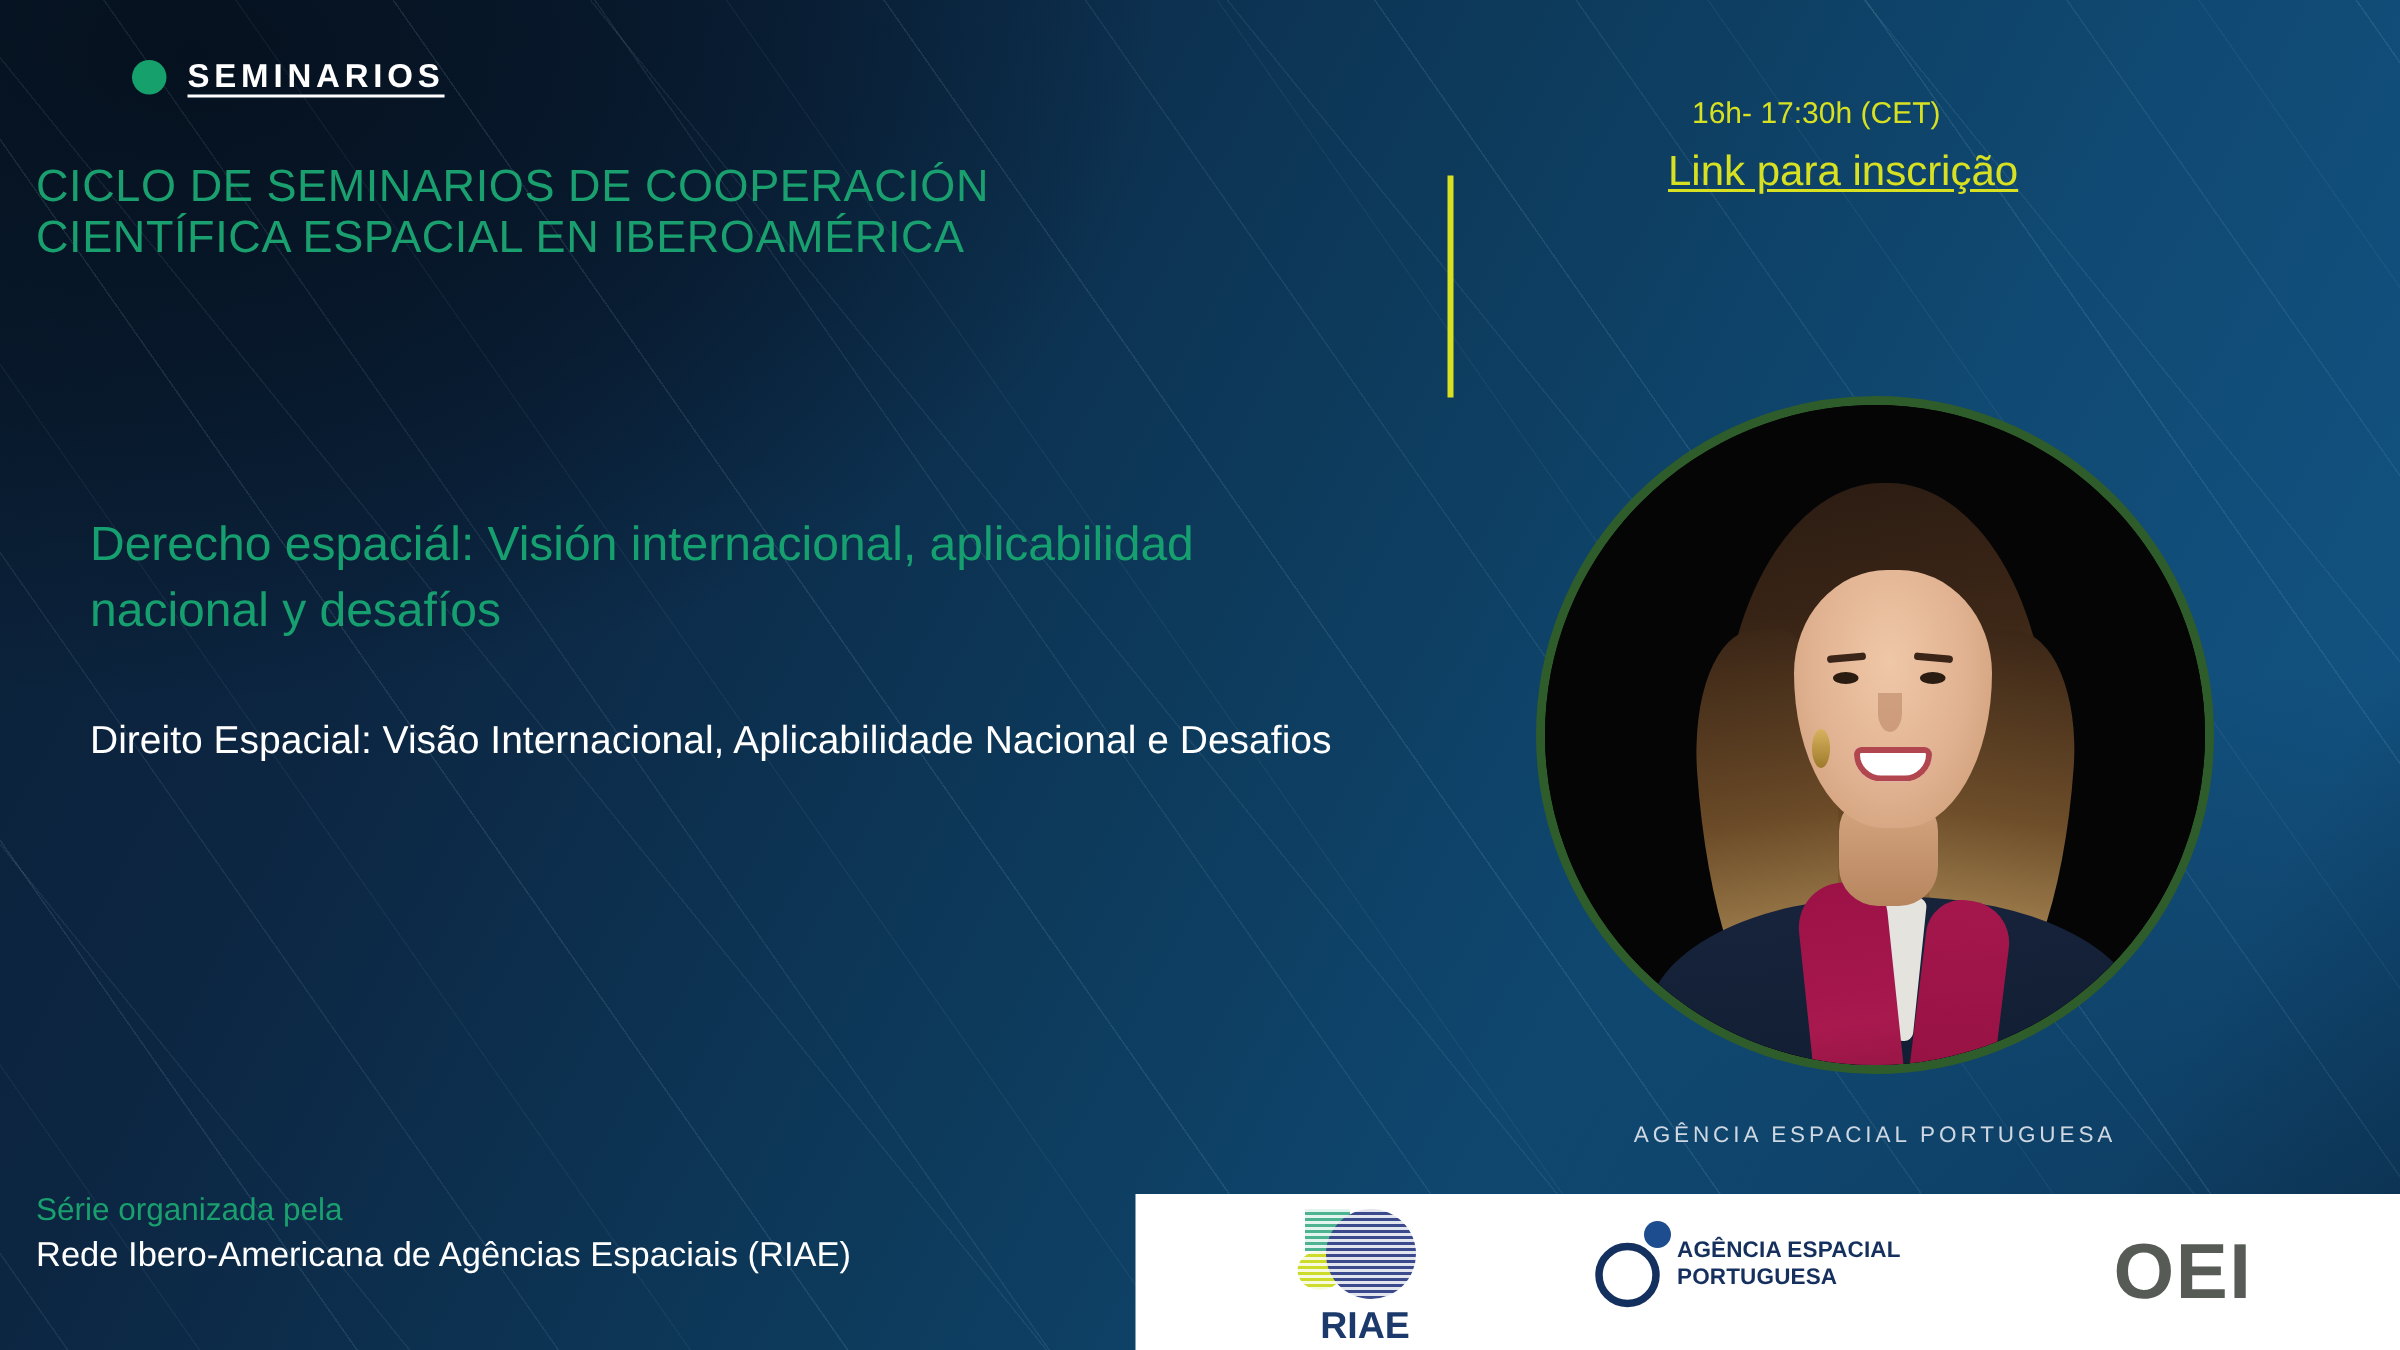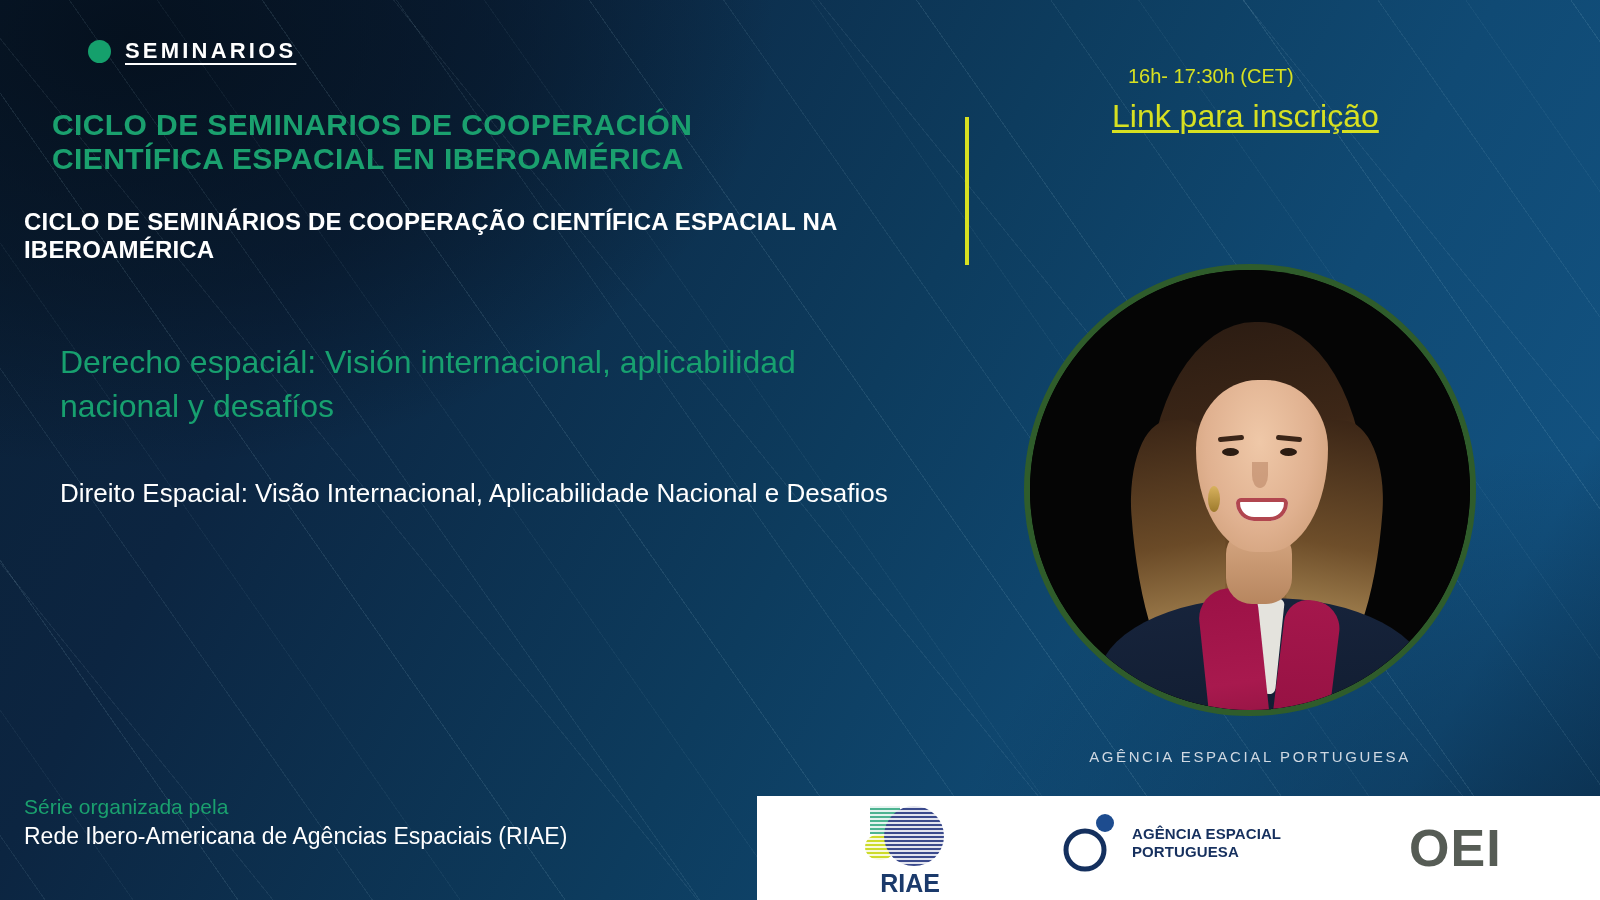--- a/index.html
+++ b/index.html
@@ -75,23 +75,22 @@
     text-underline-offset:5px;
     text-decoration-thickness:2px;
     white-space:nowrap;
   }
 
   
   #series-es {
     position:absolute; left:24px; top:108px;
     width:800px;
     color:#1aa06e;
-    font-size:30px; font-weight:bold; line-height:1.12;
+    font-size:30px; font-weight:normal; line-height:1.12;
     letter-spacing:.4px;
-    margin-left:28px;
   }
   #series-pt {
     position:absolute; left:24px; top:208px;
     width:820px;
     color:#ffffff;
     font-size:24px; font-weight:bold; line-height:1.18;
     letter-spacing:.2px;
   }
 
   
@@ -132,21 +131,21 @@
   #event-date {
     color:#ffffff; font-size:36px; font-weight:bold;
     letter-spacing:.3px;
     padding-left:122px;
   }
   #event-time {
     color:#d7e021; font-size:20px; margin-top:9px;
     padding-left:128px;
   }
   #event-link {
-    color:#d7e021; font-size:32px; margin-top:10px;
+    color:#d7e021; font-size:28px; margin-top:10px;
     padding-left:112px;
   }
   #event-link span {
     text-decoration:underline; text-underline-offset:3px;
     cursor:pointer;
   }
 
   
   #speaker-photo {
     position:absolute; left:1024px; top:264px;
@@ -254,21 +253,21 @@
     width:843px; height:104px;
     background:#ffffff;
     display:flex; align-items:center;
   }
   #logo-riae {
     position:absolute; left:95px; top:6px;
     width:116px; height:96px;
   }
   #logo-aep {
     position:absolute; left:305px; top:16px;
-    display:flex; align-items:center; gap:14px;
+    display:flex; align-items:center; 
   }
   #aep-mark { width:56px; height:62px; position:relative; }
   #aep-text {
     color:#16305e; font-size:15px; font-weight:bold;
     line-height:1.22; letter-spacing:.1px;
   }
   #logo-oei {
     position:absolute; left:652px; top:22px;
     color:#565c55; font-size:52px; font-weight:bold;
     letter-spacing:1px;
@@ -282,21 +281,20 @@
   <div id="vignette"></div>
   <div id="streaks"></div>
   <div id="streaks2"></div>
 
   <div id="streaming-badge">
     <div id="streaming-dot"></div>
     <div id="streaming-label">SEMINARIOS</div>
   </div>
 
   <div id="series-es">CICLO DE SEMINARIOS DE COOPERACIÓN CIENTÍFICA ESPACIAL EN IBEROAMÉRICA</div>
-  <div id="series-pt">CICLO DE SEMINÁRIOS DE COOPERAÇÃO CIENTÍFICA ESPACIAL NA IBEROAMÉRICA</div>
 
   <div id="talk-es">Derecho espaciál: Visión internacional, aplicabilidad nacional y desafíos</div>
   <div id="talk-pt">Direito Espacial: Visão Internacional, Aplicabilidade Nacional e Desafios</div>
 
   <div id="divider"></div>
 
   <div id="date-block">
     <div id="event-time">16h- 17:30h (CET)</div>
     <div id="event-link"><span>Link para inscrição</span></div>
   </div>

